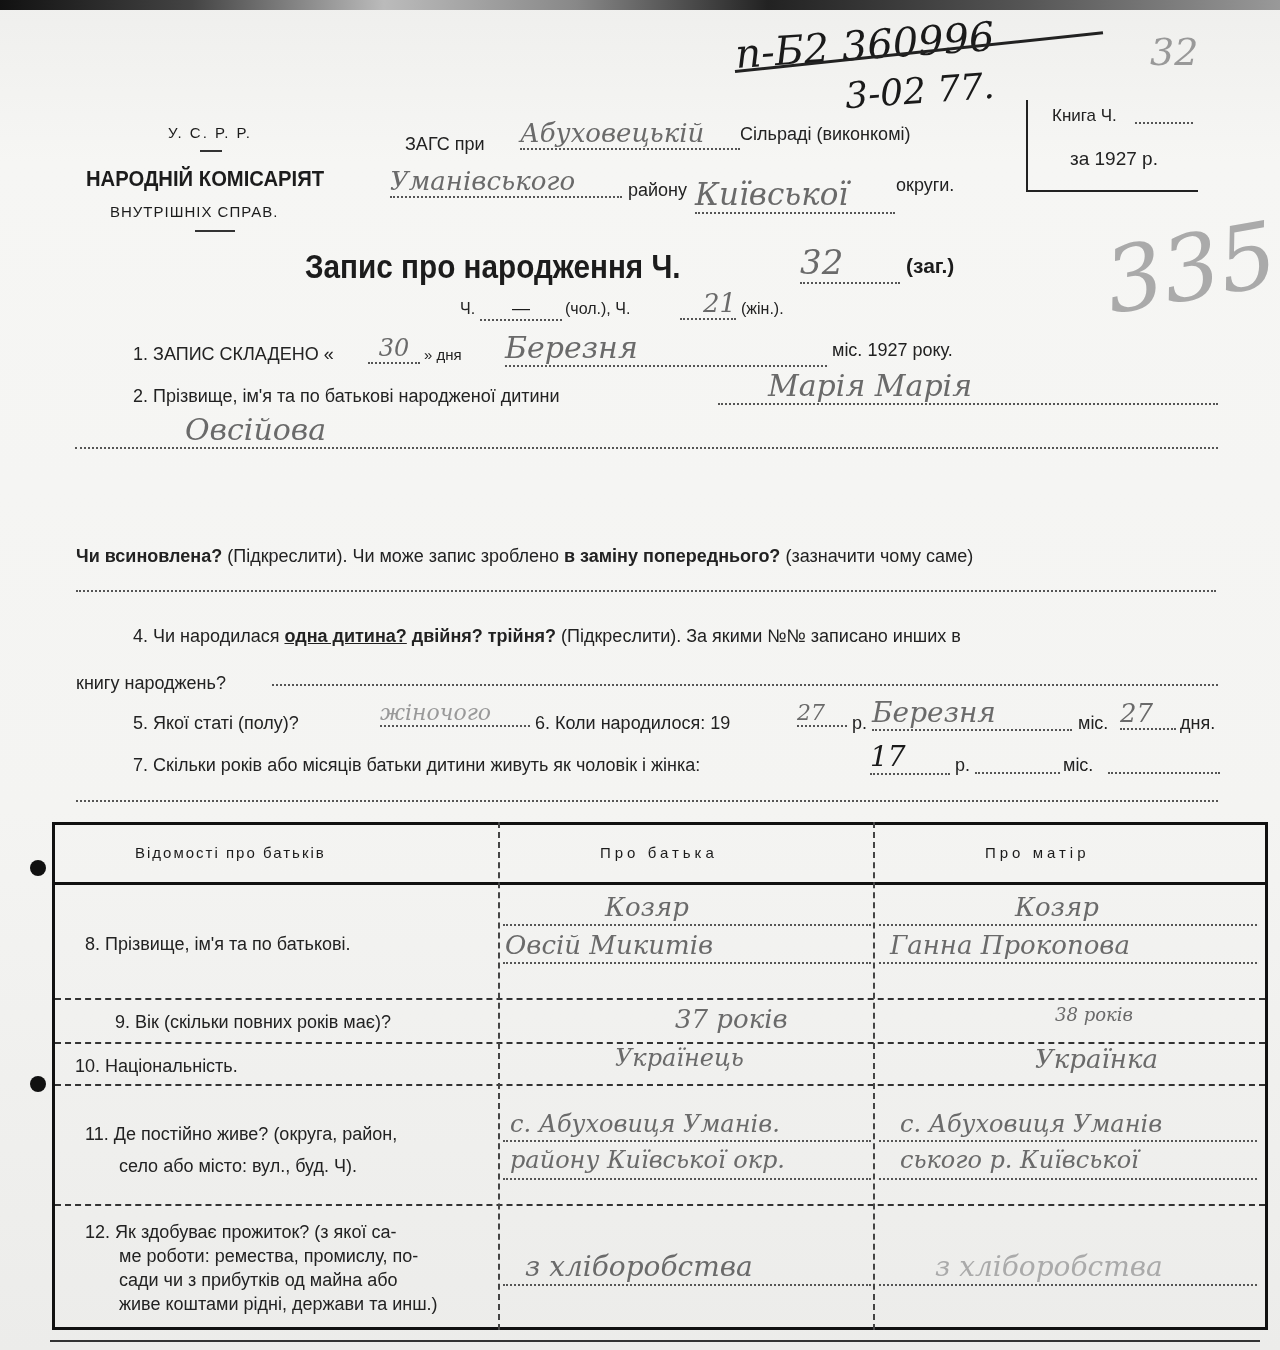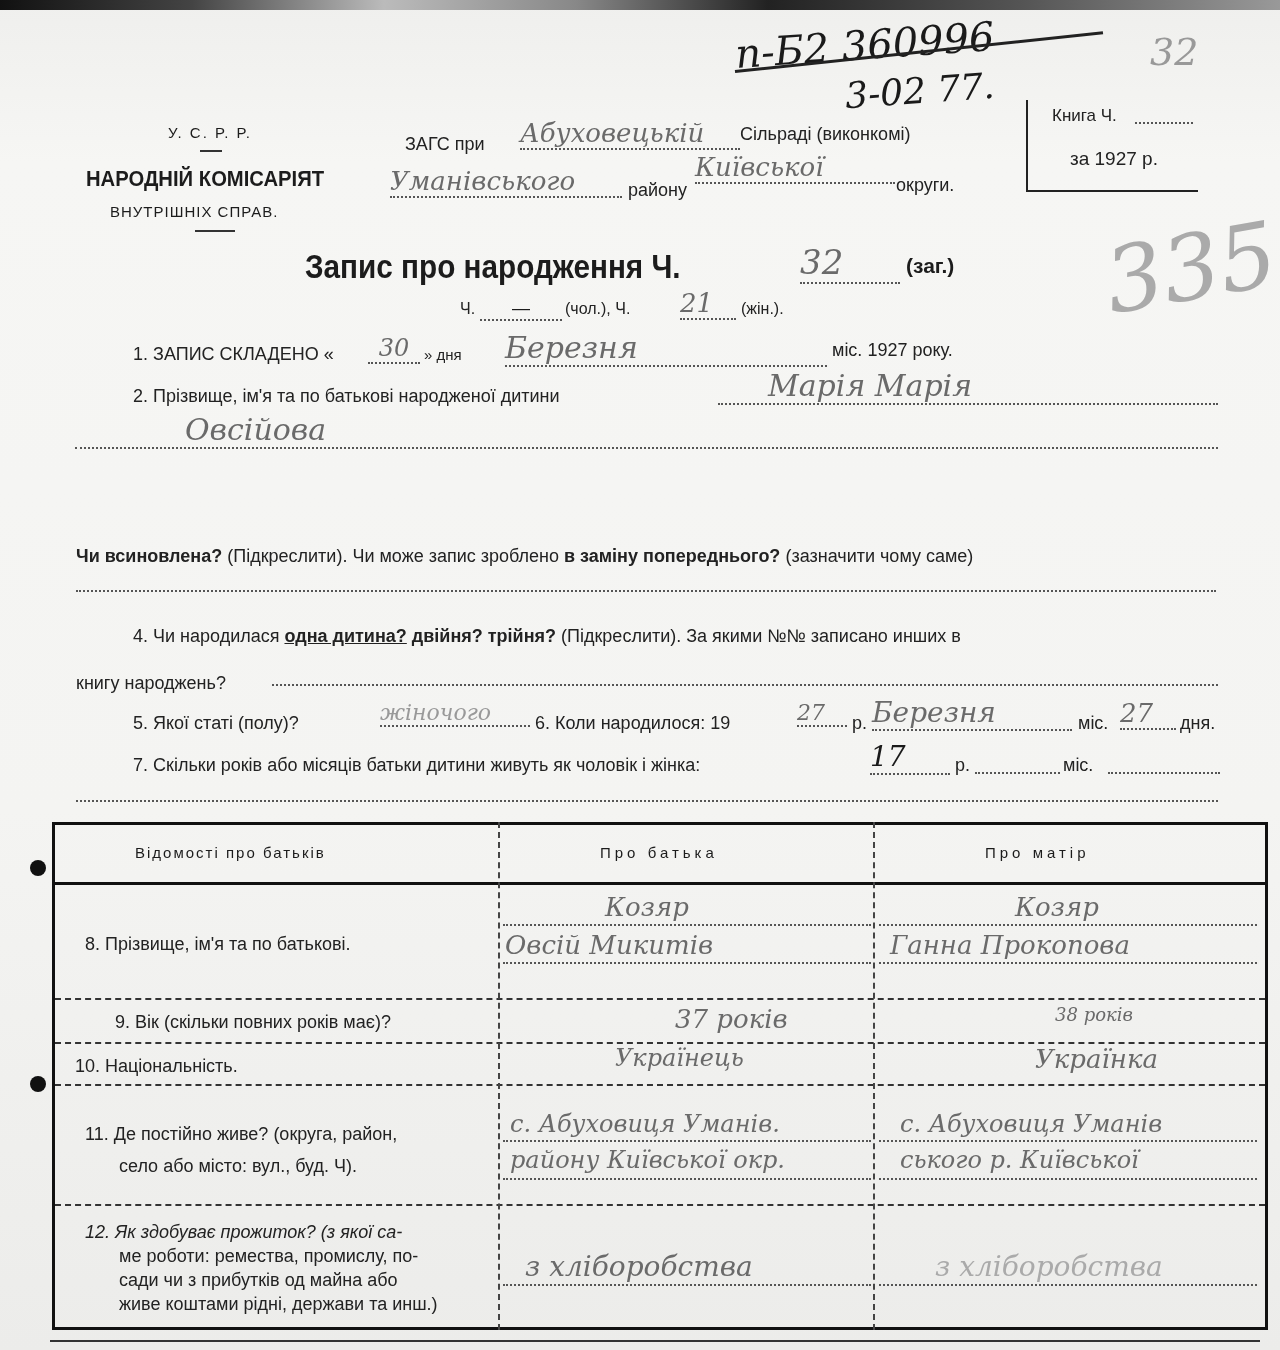--- a/index.html
+++ b/index.html
@@ -43,36 +43,36 @@
   <div class="abs b" style="left:86px;top:166px;font-size:22px;transform:scaleX(0.92);transform-origin:left;">НАРОДНІЙ КОМІСАРІЯТ</div>
   <div class="abs" style="left:110px;top:203px;font-size:15px;letter-spacing:1px;">ВНУТРІШНІХ СПРАВ.</div>
   <div class="abs" style="left:195px;top:230px;width:40px;border-top:2px solid #333;"></div>
 
   <div class="abs line" style="left:405px;top:134px;">ЗАГС при</div>
   <div class="abs hw dots" style="left:520px;top:118px;width:220px;font-size:26px;">Абуховецькій</div>
   <div class="abs line" style="left:740px;top:124px;">Сільраді (виконкомі)</div>
 
   <div class="abs hw dots" style="left:390px;top:166px;width:232px;font-size:26px;">Уманівського</div>
   <div class="abs line" style="left:628px;top:180px;">району</div>
-  <div class="abs hw dots" style="left:695px;top:152px;width:200px;font-size:26px;font-style:italic;">Київської</div>
+  <div class="abs hw dots" style="left:695px;top:176px;width:200px;font-size:31px;font-style:italic;">Київської</div>
   <div class="abs line" style="left:896px;top:175px;">округи.</div>
 
   <div class="book-box"></div>
   <div class="abs line" style="left:1052px;top:106px;font-size:17px;">Книга Ч.</div>
   <div class="abs dots" style="left:1135px;top:110px;width:58px;height:12px;"></div>
   <div class="abs line" style="left:1070px;top:148px;font-size:19px;">за 1927 р.</div>
 
   <div class="abs b" style="left:305px;top:248px;font-size:33px;transform:scaleX(0.9);transform-origin:left;">Запис про народження Ч.</div>
   <div class="abs hw dots" style="left:800px;top:242px;width:100px;font-size:34px;">32</div>
   <div class="abs b" style="left:906px;top:254px;font-size:21px;">(заг.)</div>
 
   <div class="abs line" style="left:460px;top:300px;font-size:16px;">Ч.</div>
   <div class="abs dots" style="left:480px;top:298px;width:82px;text-align:center;font-size:18px;">—</div>
   <div class="abs line" style="left:565px;top:300px;font-size:16px;">(чол.), Ч.</div>
-  <div class="abs hw dots" style="left:680px;top:288px;width:56px;font-size:26px;">21</div>
+  <div class="abs hw dots" style="left:680px;top:288px;width:56px;font-size:26px;text-align:right;">21</div>
   <div class="abs line" style="left:741px;top:300px;font-size:16px;">(жін.).</div>
 
   <div class="abs line" style="left:133px;top:344px;">1. ЗАПИС СКЛАДЕНО «</div>
   <div class="abs hw dots" style="left:368px;top:334px;width:52px;font-size:24px;text-align:center;">30</div>
   <div class="abs line" style="left:424px;top:346px;font-size:15px;">» дня</div>
   <div class="abs hw dots" style="left:505px;top:330px;width:322px;font-size:30px;">Березня</div>
   <div class="abs line" style="left:832px;top:340px;">міс. 1927 року.</div>
 
   <div class="abs line" style="left:133px;top:386px;">2. Прізвище, ім'я та по батькові народженої дитини</div>
   <div class="abs hw dots" style="left:718px;top:368px;width:500px;font-size:30px;padding-left:50px;box-sizing:border-box;">Марія Марія</div>
@@ -151,21 +151,21 @@
     <div class="abs line" style="left:64px;top:334px;">село або місто: вул., буд. Ч).</div>
     <div class="abs hw" style="left:455px;top:288px;font-size:24px;">с. Абуховиця Уманів.</div>
     <div class="cell-dot" style="left:448px;top:318px;width:368px;"></div>
     <div class="abs hw" style="left:455px;top:324px;font-size:24px;">району Київської окр.</div>
     <div class="cell-dot" style="left:448px;top:356px;width:368px;"></div>
     <div class="abs hw" style="left:845px;top:288px;font-size:24px;">с. Абуховиця Уманів</div>
     <div class="cell-dot" style="left:824px;top:318px;width:378px;"></div>
     <div class="abs hw" style="left:845px;top:324px;font-size:24px;">ського р. Київської</div>
     <div class="cell-dot" style="left:824px;top:356px;width:378px;"></div>
 
-    <div class="abs line" style="left:30px;top:400px;font-style:italic;">12. Як здобуває прожиток? (з якої са-</div>
+    <div class="abs line" style="left:30px;top:400px;">12. Як здобуває прожиток? (з якої са-</div>
     <div class="abs line" style="left:64px;top:424px;">ме роботи: ремества, промислу, по-</div>
     <div class="abs line" style="left:64px;top:448px;">сади чи з прибутків од майна або</div>
     <div class="abs line" style="left:64px;top:472px;">живе коштами рідні, держави та инш.)</div>
     <div class="abs hw" style="left:470px;top:428px;font-size:28px;">з хліборобства</div>
     <div class="cell-dot" style="left:448px;top:462px;width:368px;"></div>
     <div class="abs hw" style="left:880px;top:428px;font-size:28px;color:#aaa;">з хліборобства</div>
     <div class="cell-dot" style="left:824px;top:462px;width:378px;"></div>
   </div>
 
   <div class="abs" style="left:30px;top:860px;width:16px;height:16px;border-radius:50%;background:#111;"></div>

